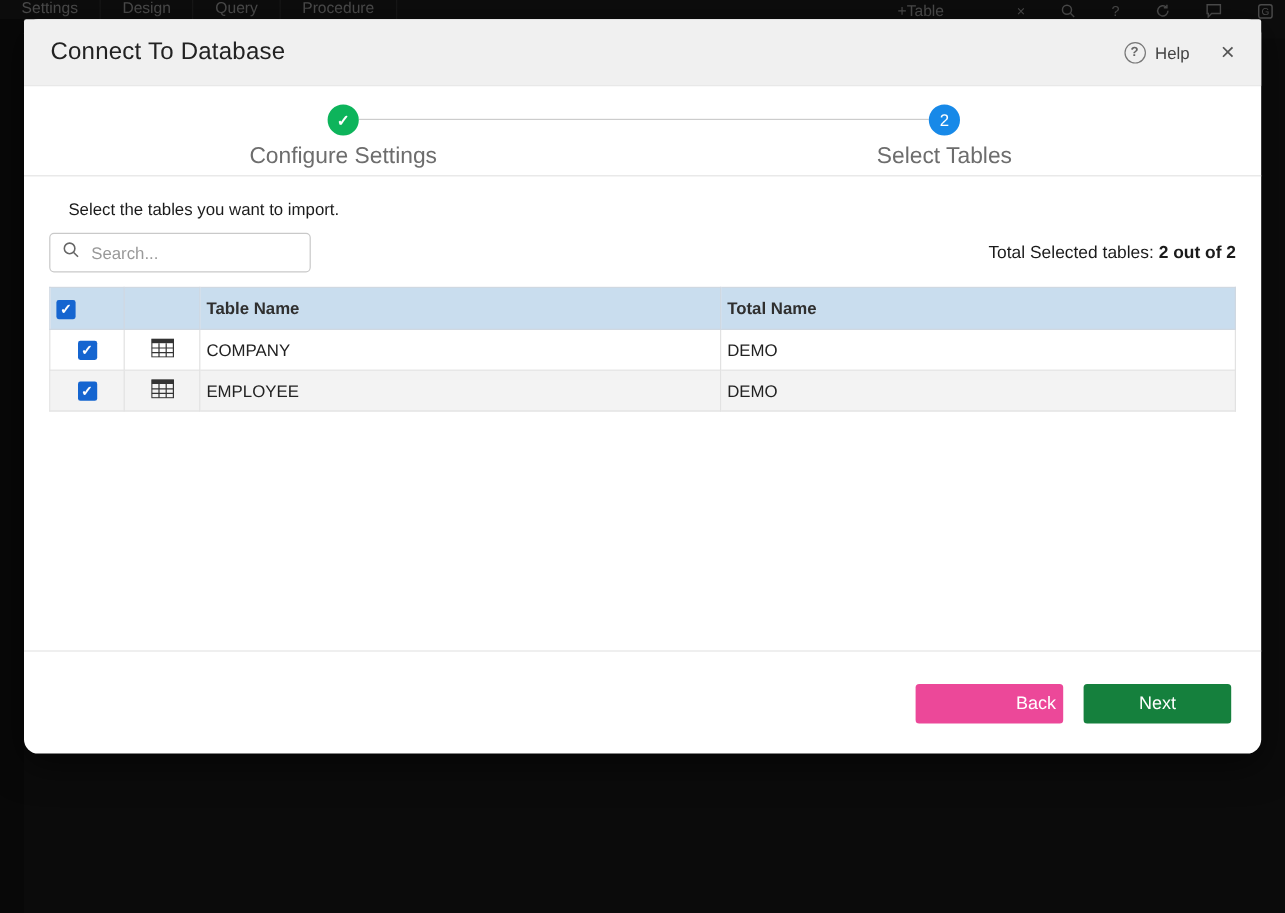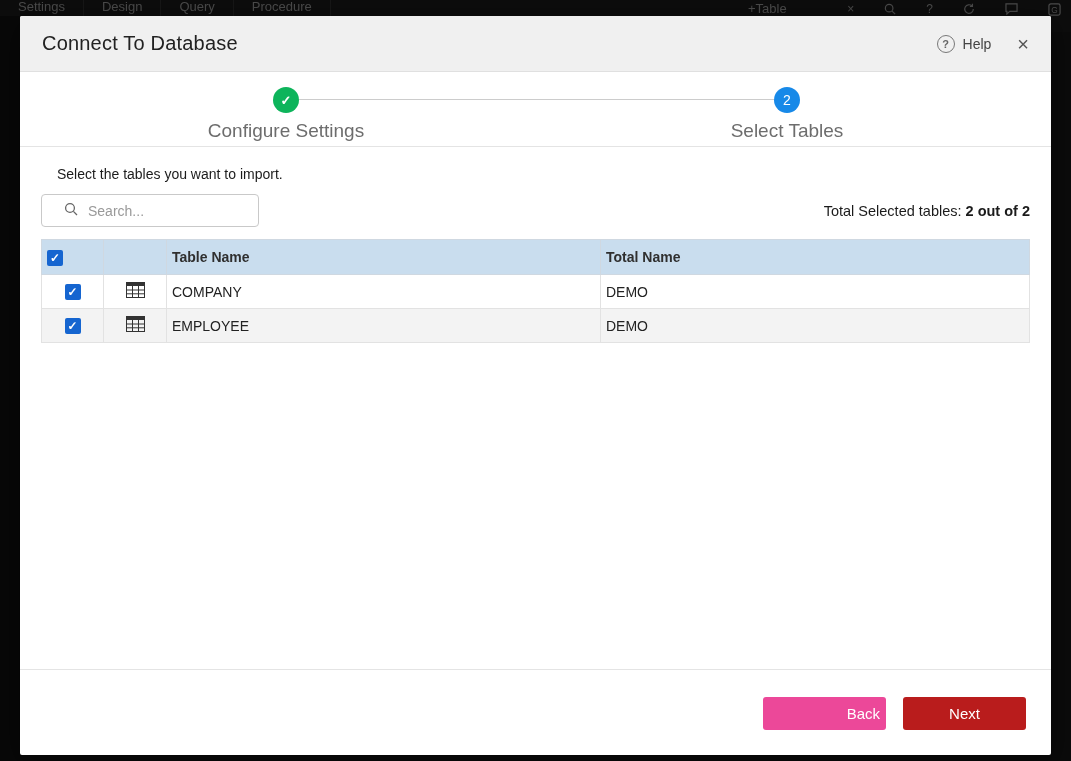--- a/index.html
+++ b/index.html
@@ -43,23 +43,23 @@
   }
   .overlay {
     position: absolute; inset: 0;
     background: rgba(0,0,0,0.45);
     z-index: 2;
   }
 
   
   .modal {
     position: absolute; left: 20px; top: 16px;
-    width: 1031px; height: 739px;
+    width: 1031px; height: 612px;
     background: #ffffff;
-    border-radius: 2px;
+    border-radius: 12px;
     box-shadow: 0 8px 30px rgba(0,0,0,0.55);
     z-index: 3;
   }
   .modal-header {
     height: 56px; background: #f0f0f0;
     border-bottom: 1px solid #e0e0e0;
     display: flex; align-items: center;
     padding: 0 22px;
     border-radius: 2px 2px 0 0;
   }
@@ -99,21 +99,21 @@
   .step-label { margin-top: 7px; font-size: 19px; color: #6d6d6d; }
 
   
   .modal-body { padding: 0 21px; }
   .instruction { margin: 19px 0 0 16px; font-size: 14px; color: #1b1b1b; }
   .controls-row { display: flex; align-items: center; margin-top: 12px; }
   .search-box {
     width: 218px; height: 33px;
     border: 1px solid #c9c9c9; border-radius: 4px;
     display: flex; align-items: center; gap: 8px;
-    padding: 0 22px; background: #fff;
+    padding: 0 10px; background: #fff;
   }
   .search-box input {
     border: none; outline: none; width: 100%;
     font-size: 14px; color: #333; background: transparent;
     font-family: inherit;
   }
   .search-box input::placeholder { color: #999; }
   .total-text { margin-left: auto; font-size: 14.5px; color: #1b1b1b; text-align: center; }
   .total-text b { font-weight: bold; }
 
@@ -150,21 +150,21 @@
     height: 86px; border-top: 1px solid #e4e4e4;
   }
   .footer-buttons { position: absolute; top: 27px; right: 25px; display: flex; gap: 17px; }
   .btn {
     width: 123px; height: 33px;
     border: none; border-radius: 3px;
     color: #fff; font-size: 15px;
     font-family: inherit; cursor: pointer;
   }
   .btn-back { background: #ec4899; text-align: right; }
-  .btn-next { background: #b91c1c; }
+  .btn-next { background: #15803d; }
 </style>
 </head>
 <body>
 
 <div class="topbar">
   <div class="topbar-inner">
     <span class="tb-tab">Settings</span>
     <span class="tb-tab">Design</span>
     <span class="tb-tab">Query</span>
     <span class="tb-tab">Procedure</span>

